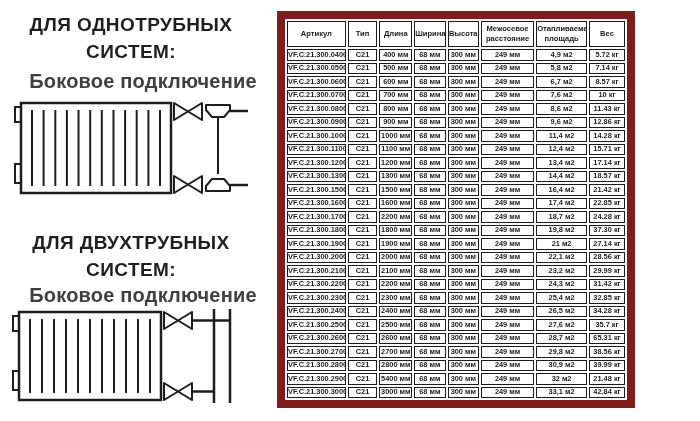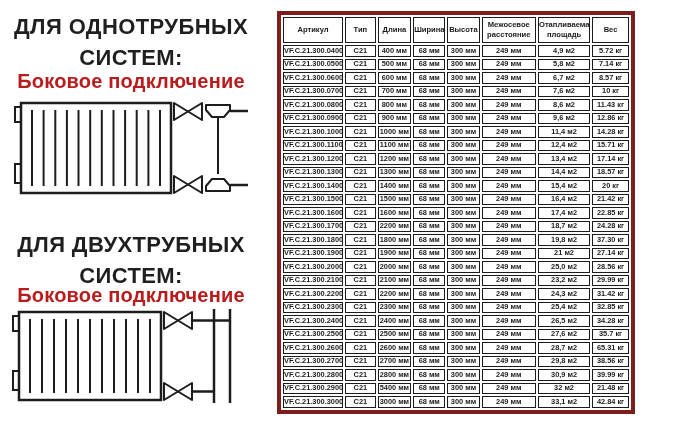--- a/index.html
+++ b/index.html
@@ -9,41 +9,41 @@
     font-family: "Liberation Sans", sans-serif;
     position: relative;
     overflow: hidden;
     color: #1d1d1d;
   }
 
   
   .left-panel { position: absolute; left: 0; top: 0; width: 274px; height: 421px; }
   .section-title {
     position: absolute; left: 0; width: 262px;
-    text-align: center; font-weight: 700; font-size: 22px;
+    text-align: center; font-weight: 700; font-size: 19px;
     line-height: 1.4; letter-spacing: 0.4px; color: #1f1f1f;
   }
   .section-subtitle {
     position: absolute; left: 0; width: 262px;
     text-align: center; font-weight: 700; font-size: 20px;
-    letter-spacing: 0.2px; color: #b91c1c; white-space: nowrap;
+    letter-spacing: 0.2px; color: #404040; white-space: nowrap; padding-left: 12px;
   }
   .title-1 { top: 12px; }
   .sub-1   { top: 70px; }
   .svg-1   { position: absolute; left: 14px; top: 98px; }
   .title-2 { top: 230px; }
   .sub-2   { top: 284px; }
   .svg-2   { position: absolute; left: 12px; top: 308px; }
 
   
   .table-wrap { position: absolute; left: 277px; top: 11px; width: 414px; }
   table.spec {
     border-collapse: separate;
     border-spacing: 2px;
-    border: 4px solid #7f1d1d;
+    border: 8px solid #7f1d1d;
     background: #ffffff;
     table-layout: fixed;
     width: 358px;
   }
   table.spec th, table.spec td {
     border: 1px solid #1b1b1b;
     font-weight: 700;
     color: #1b1b1b;
     text-align: center;
     vertical-align: middle;
@@ -265,30 +265,20 @@
           <td>VF.C.21.300.1300</td>
           <td>C21</td>
           <td>1300 мм</td>
           <td>68 мм</td>
           <td>300 мм</td>
           <td>249 мм</td>
           <td>14,4 м2</td>
           <td>18.57 кг</td>
         </tr>
         <tr>
-          <td>VF.C.21.300.1400</td>
-          <td>C21</td>
-          <td>1400 мм</td>
-          <td>68 мм</td>
-          <td>300 мм</td>
-          <td>249 мм</td>
-          <td>15,4 м2</td>
-          <td>20 кг</td>
-        </tr>
-        <tr>
           <td>VF.C.21.300.1500</td>
           <td>C21</td>
           <td>1500 мм</td>
           <td>68 мм</td>
           <td>300 мм</td>
           <td>249 мм</td>
           <td>16,4 м2</td>
           <td>21.42 кг</td>
         </tr>
         <tr>
@@ -331,21 +321,21 @@
           <td>21 м2</td>
           <td>27.14 кг</td>
         </tr>
         <tr>
           <td>VF.C.21.300.2000</td>
           <td>C21</td>
           <td>2000 мм</td>
           <td>68 мм</td>
           <td>300 мм</td>
           <td>249 мм</td>
-          <td>25,0 м2</td>
+          <td>22,1 м2</td>
           <td>28.56 кг</td>
         </tr>
         <tr>
           <td>VF.C.21.300.2100</td>
           <td>C21</td>
           <td>2100 мм</td>
           <td>68 мм</td>
           <td>300 мм</td>
           <td>249 мм</td>
           <td>23,2 м2</td>

